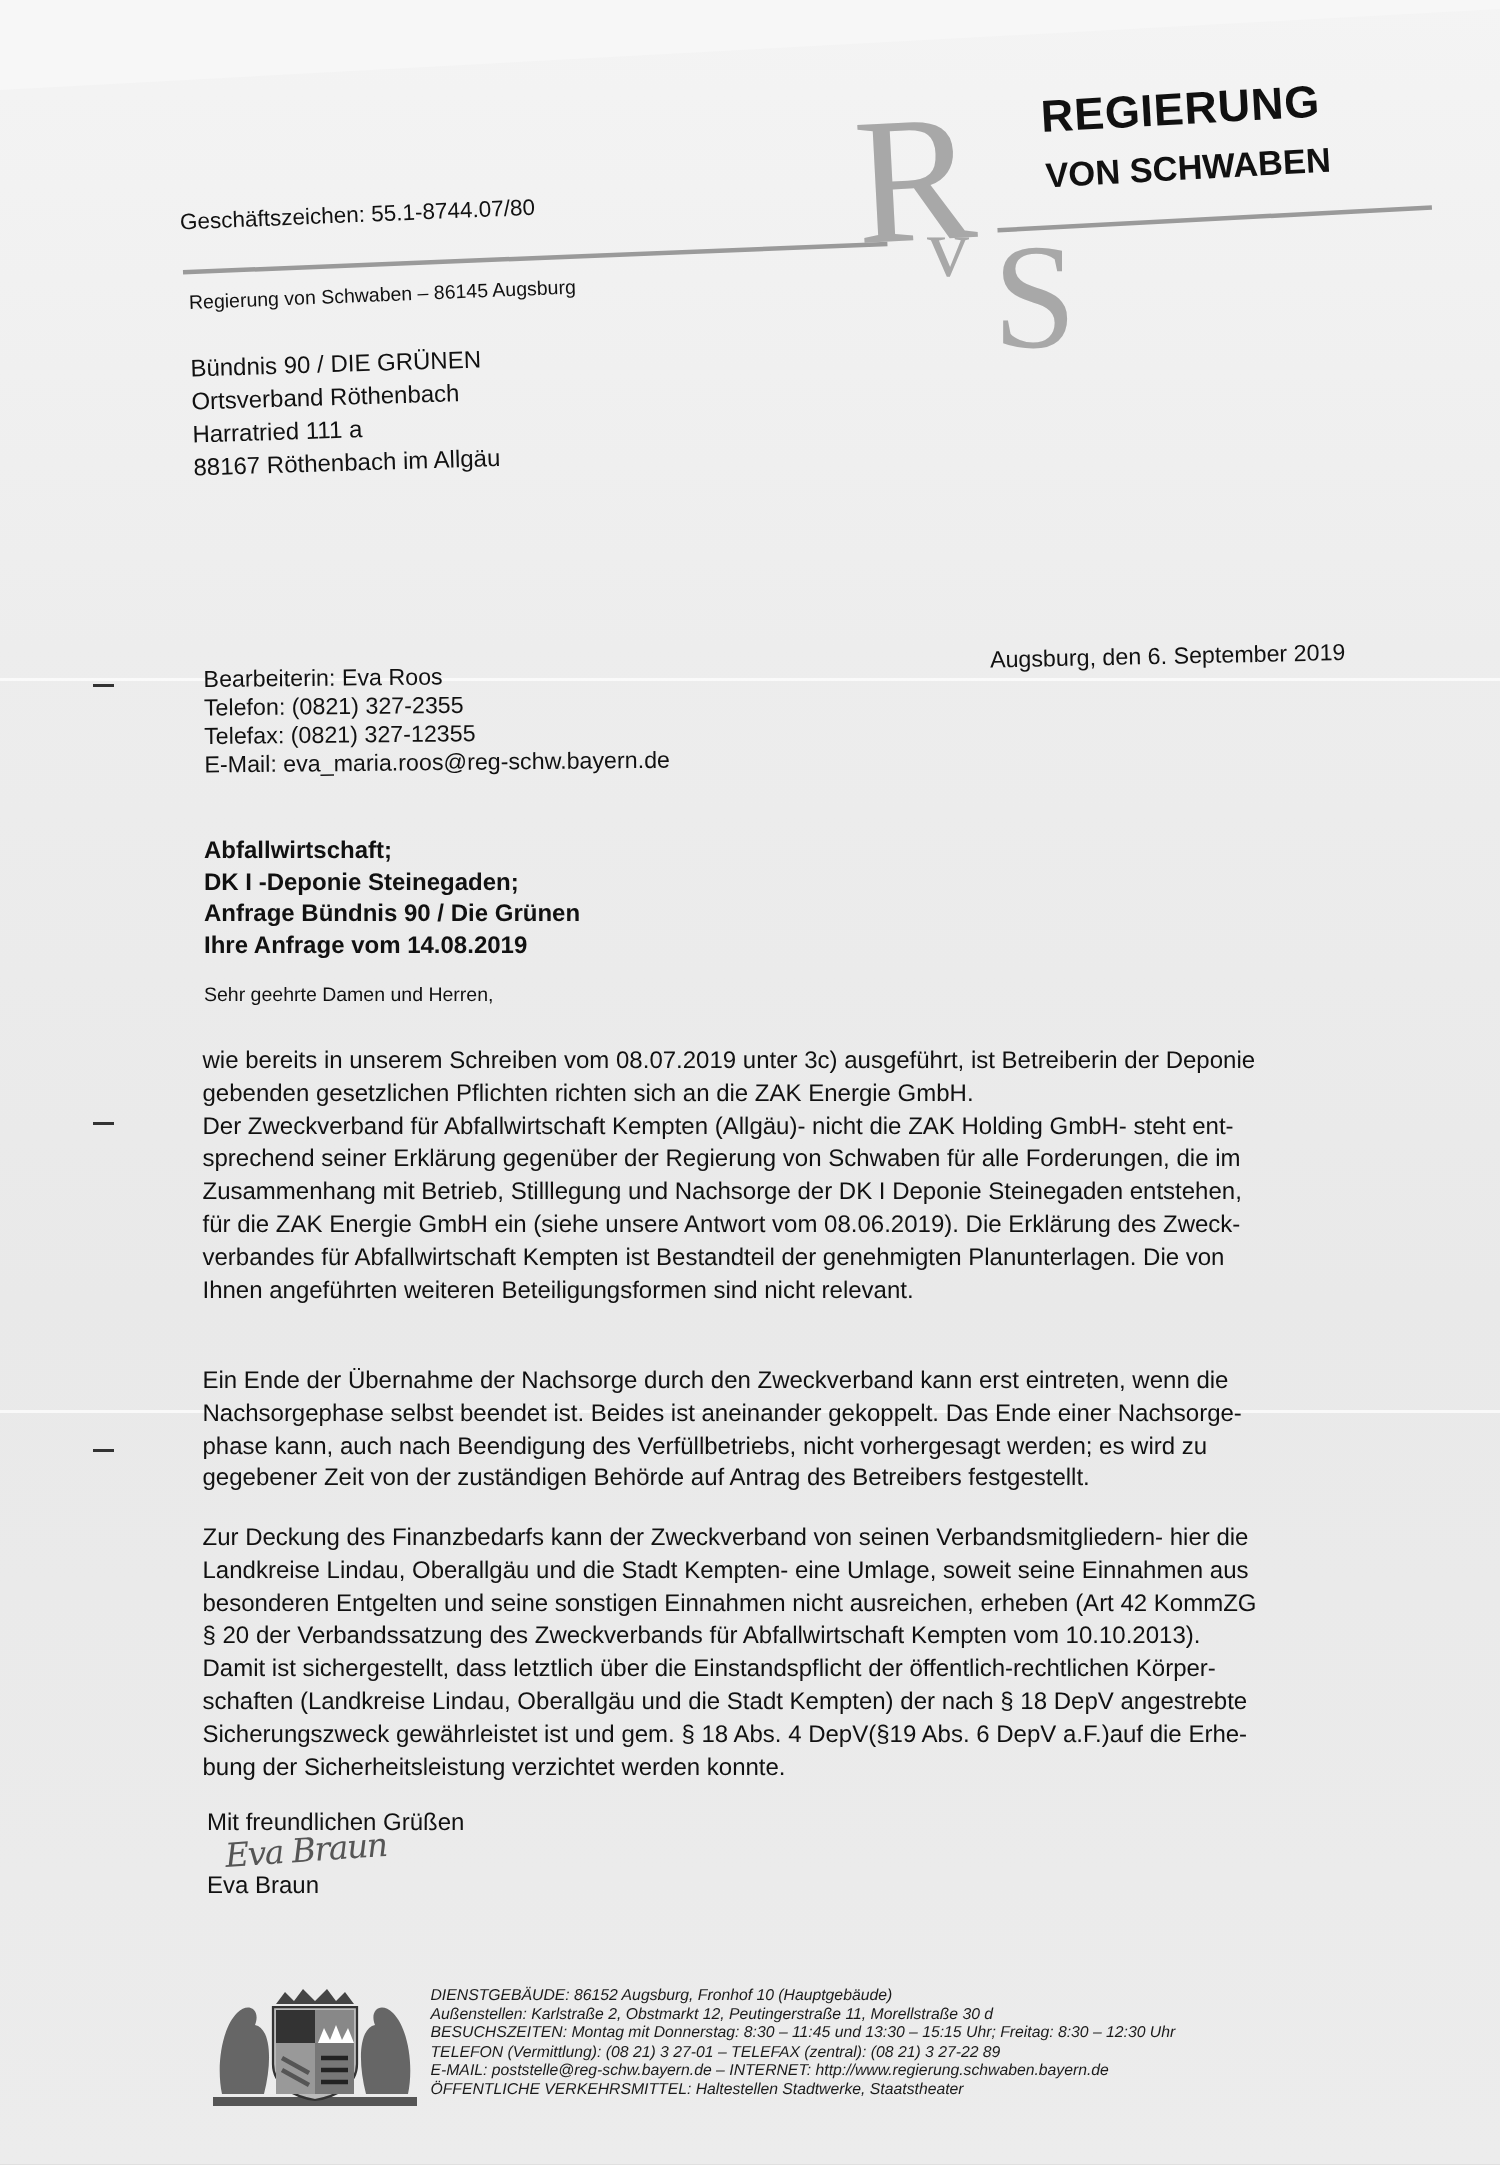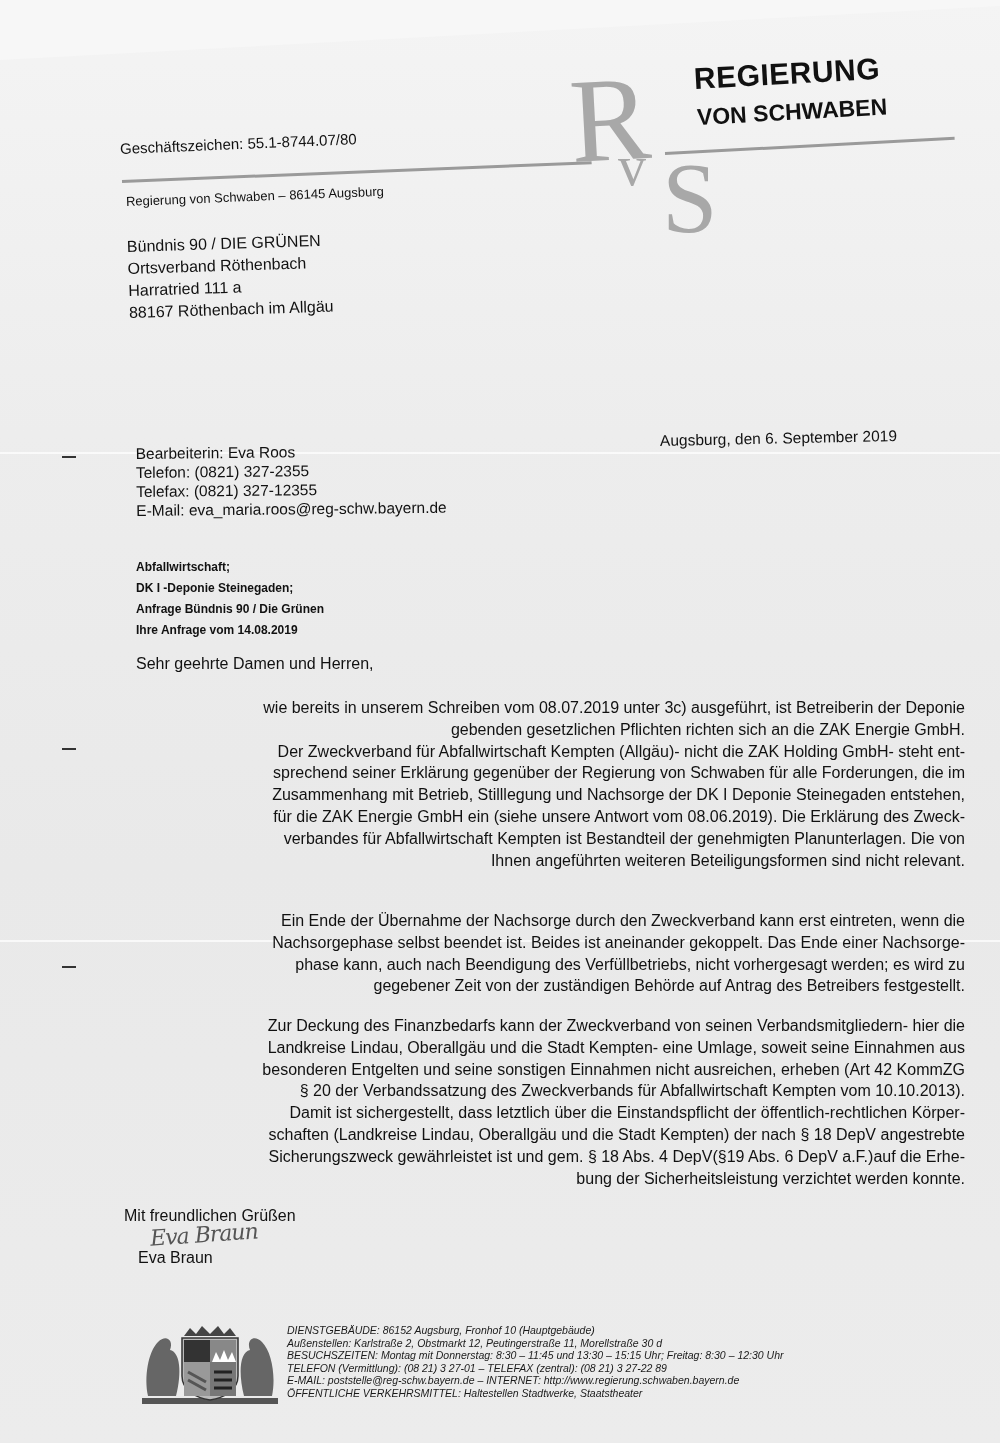--- a/index.html
+++ b/index.html
@@ -35,29 +35,29 @@
     .org1 { position:absolute; left:694px; top:62px; font-size:30px; font-weight:bold; letter-spacing:0.5px; transform: rotate(-3.2deg); transform-origin:left; }
     .org2 { position:absolute; left:697px; top:104px; font-size:23px; font-weight:bold; transform: rotate(-3.2deg); transform-origin:left; }
     .org-rule { position:absolute; left:665px; top:152px; width:290px; height:3px; background:#9a9a9a; transform: rotate(-3deg); transform-origin:left; }
 
     
     .contact { left: 136px; top: 444px; font-size: 15.5px; line-height: 19px; transform: rotate(-0.6deg); }
     .date { left: 660px; top: 432px; font-size: 15.5px; transform: rotate(-1.2deg); }
     .dash { position:absolute; left:62px; width:14px; height:2px; background:#333; }
 
     
-    .subject { position:absolute; left: 136px; top: 557px; font-size: 12px; font-weight: bold; line-height: 21px; }
-    .salutation { position:absolute; left: 136px; top: 655px; font-size: 16px; }
+    .subject { position:absolute; left: 136px; top: 557px; font-size: 16px; font-weight: bold; line-height: 21px; }
+    .salutation { position:absolute; left: 136px; top: 655px; font-size: 13px; }
 
-    .body { position:absolute; left: 135px; width: 830px; font-size: 16px; line-height: 21.8px; text-align: right; }
+    .body { position:absolute; left: 135px; width: 830px; font-size: 16px; line-height: 21.8px; }
     .p1 { top: 697px; }
     .p2 { top: 910px; }
     .p3 { top: 1015px; }
 
-    .closing { position:absolute; left: 124px; top: 1207px; font-size: 16px; }
+    .closing { position:absolute; left: 138px; top: 1207px; font-size: 16px; }
     .signature { position:absolute; left: 150px; top: 1222px; font-family: "DejaVu Serif", serif; font-style: italic; font-size: 22px; color:#555; transform: rotate(-4deg); letter-spacing:-1px; }
     .signer { position:absolute; left: 138px; top: 1249px; font-size: 16px; }
 
     
     .crest { position:absolute; left: 140px; top: 1322px; width: 140px; height: 85px; }
     .footer { position:absolute; left: 287px; top: 1324px; font-size: 10.5px; line-height: 12.6px; color:#1a1a1a;font-style:italic; }
     .footer div { white-space: nowrap; }
   </style>
 </head>
 <body>

